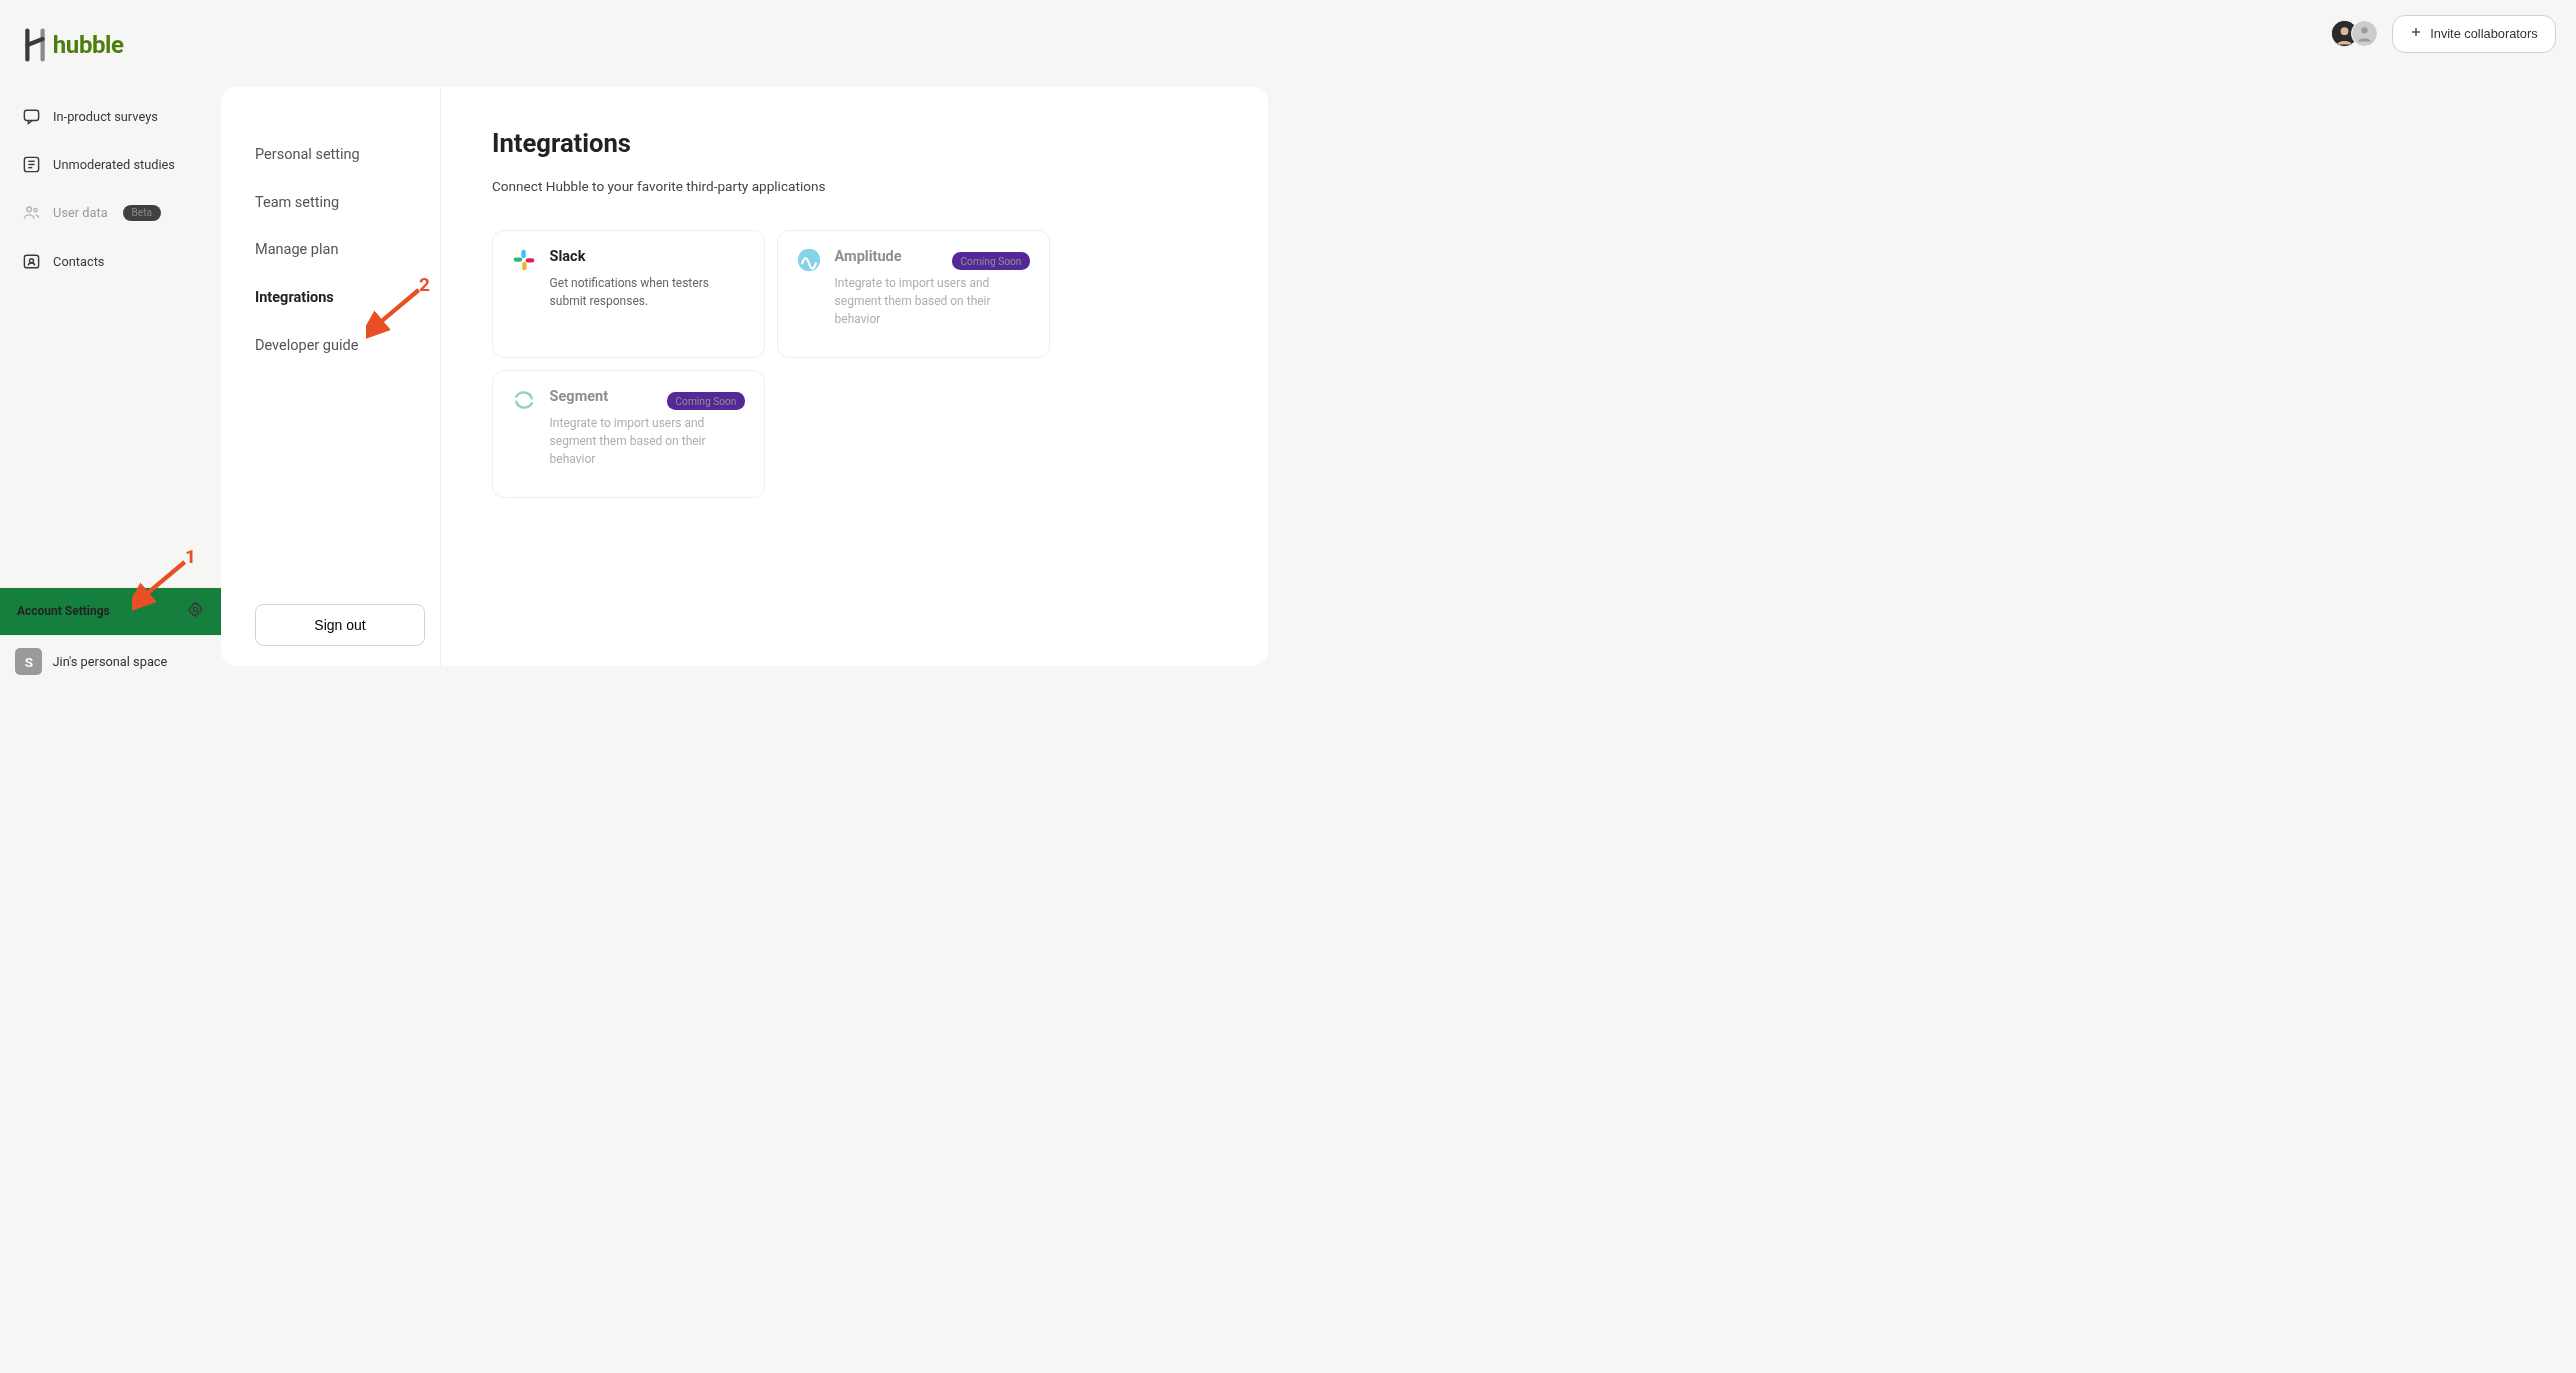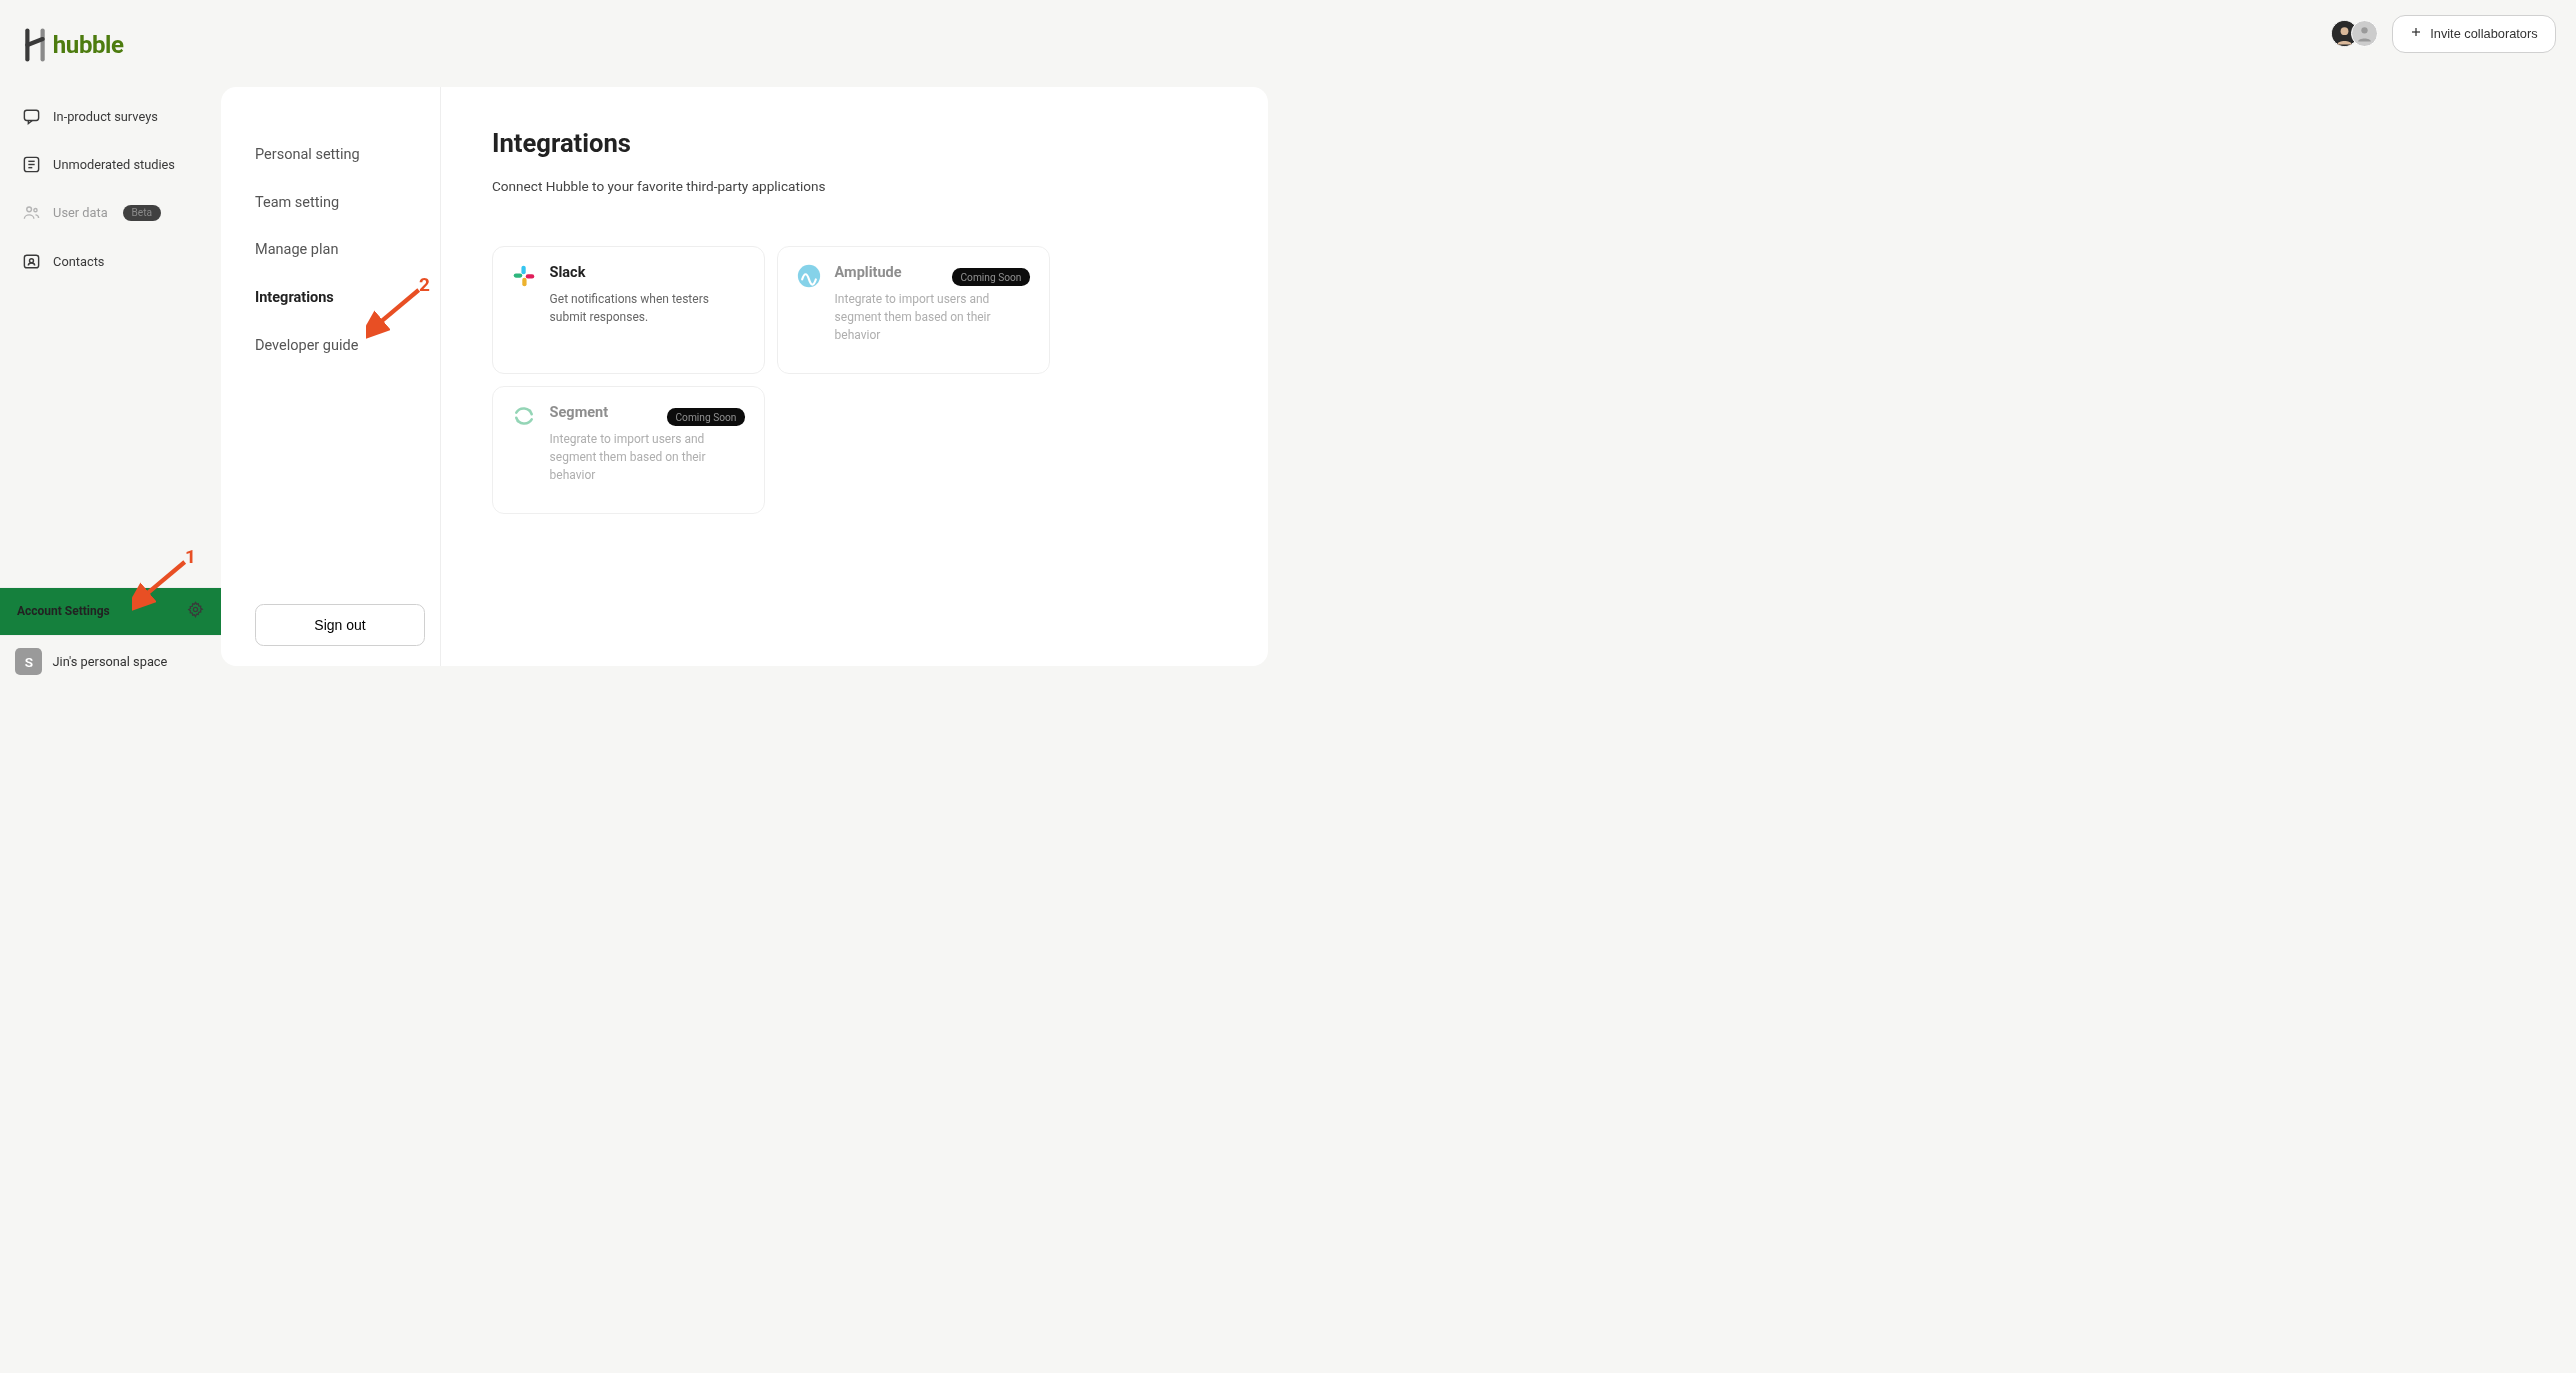--- a/index.html
+++ b/index.html
@@ -178,21 +178,21 @@
   padding: 12px 17px;
   font-size: 14px;
   cursor: pointer;
   width: 170px;
 }
 .content {
   flex: 1;
   padding: 41px 51px;
 }
 .page-title { font-size: 25.6px; font-weight: 700; margin-bottom: 20.4px; }
-.page-sub { font-size: 13.6px; color: #444; margin-bottom: 52px; }
+.page-sub { font-size: 13.6px; color: #444; margin-bottom: 36px; }
 .cards {
   display: grid;
   grid-template-columns: 273px 273px;
   gap: 12px;
 }
 .card {
   border: 0.9px solid #eee;
   border-radius: 12px;
   padding: 17px 19px;
   display: flex;
@@ -202,21 +202,21 @@
 }
 .card.disabled { opacity: 0.95; }
 .card-icon { width: 24px; height: 24px; flex-shrink: 0; }
 .card-body { flex: 1; }
 .card-head { display: flex; align-items: center; justify-content: space-between; }
 .card-title { font-size: 14.5px; font-weight: 700; margin-bottom: 8.5px; color:#222;}
 .card.disabled .card-title { color:#888; }
 .card-desc { font-size: 12px; color: #666; line-height: 1.5; }
 .card.disabled .card-desc { color: #aaa; }
 .soon-badge {
-  background: #000000;
+  background: #4c1d95;
   color: #8a8a8a;
   font-size: 10.2px;
   padding: 3.4px 8.5px;
   border-radius: 8.5px;
 }
 
 
 .arrow {
   position: absolute;
   pointer-events: none;

